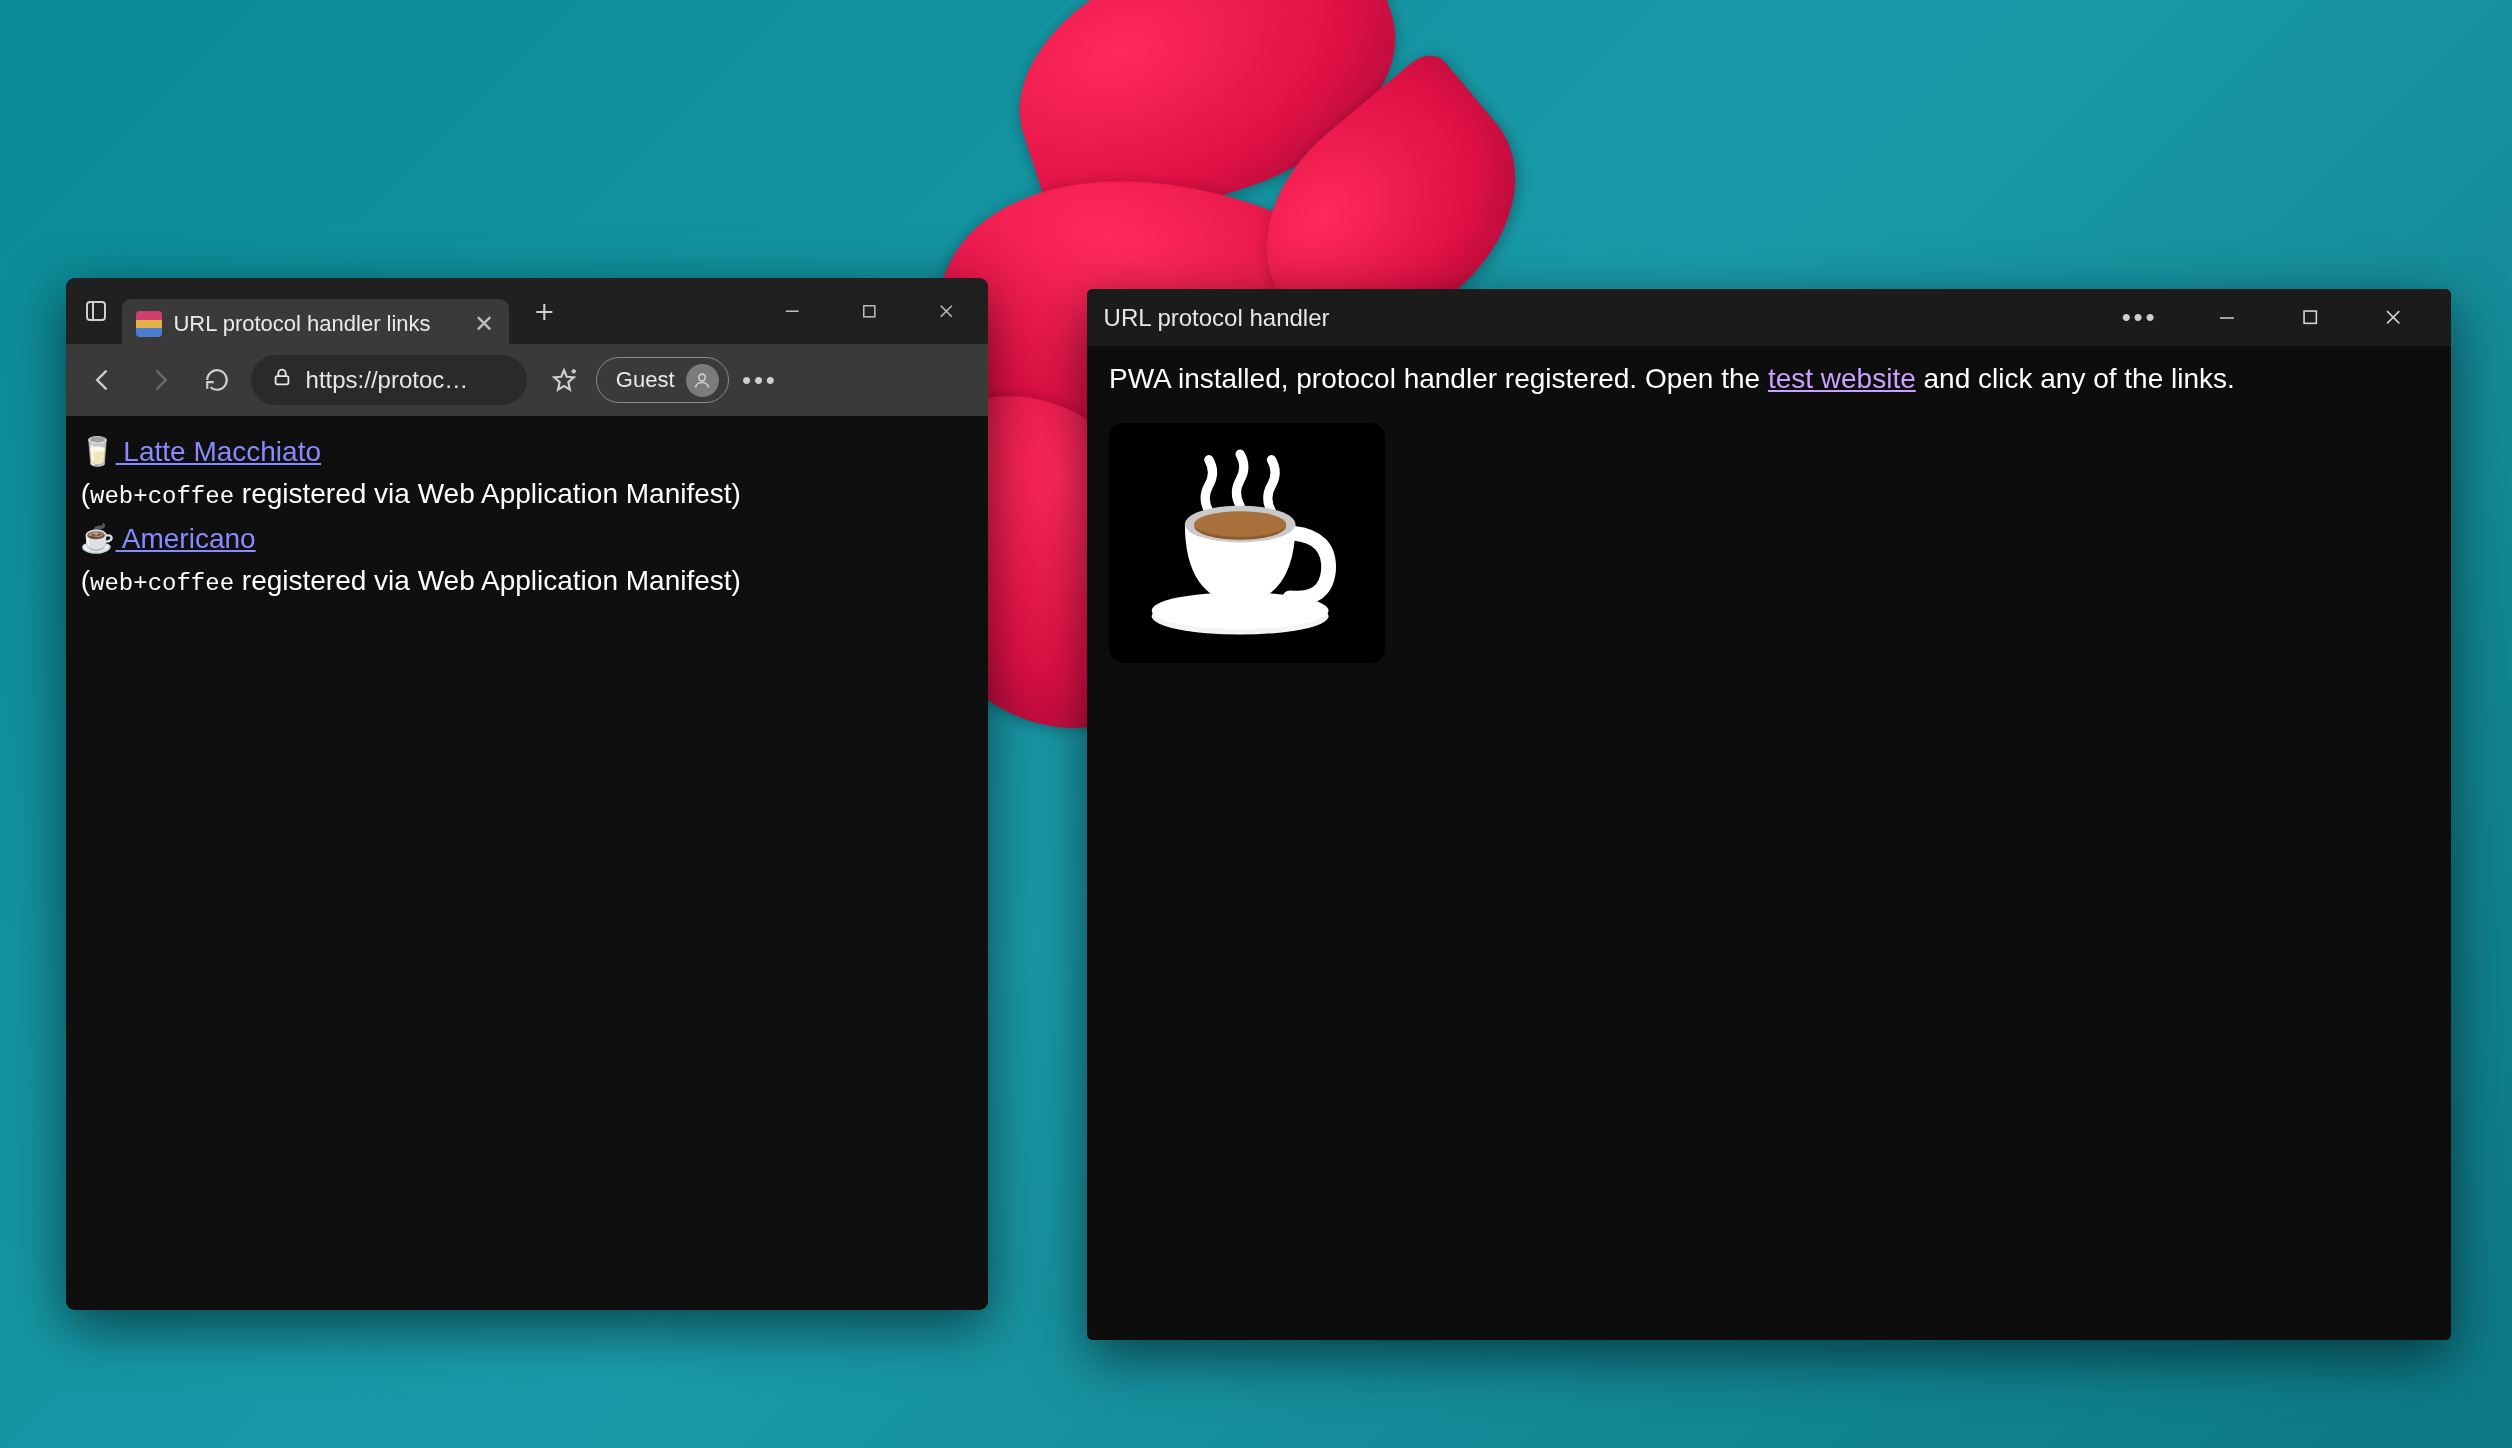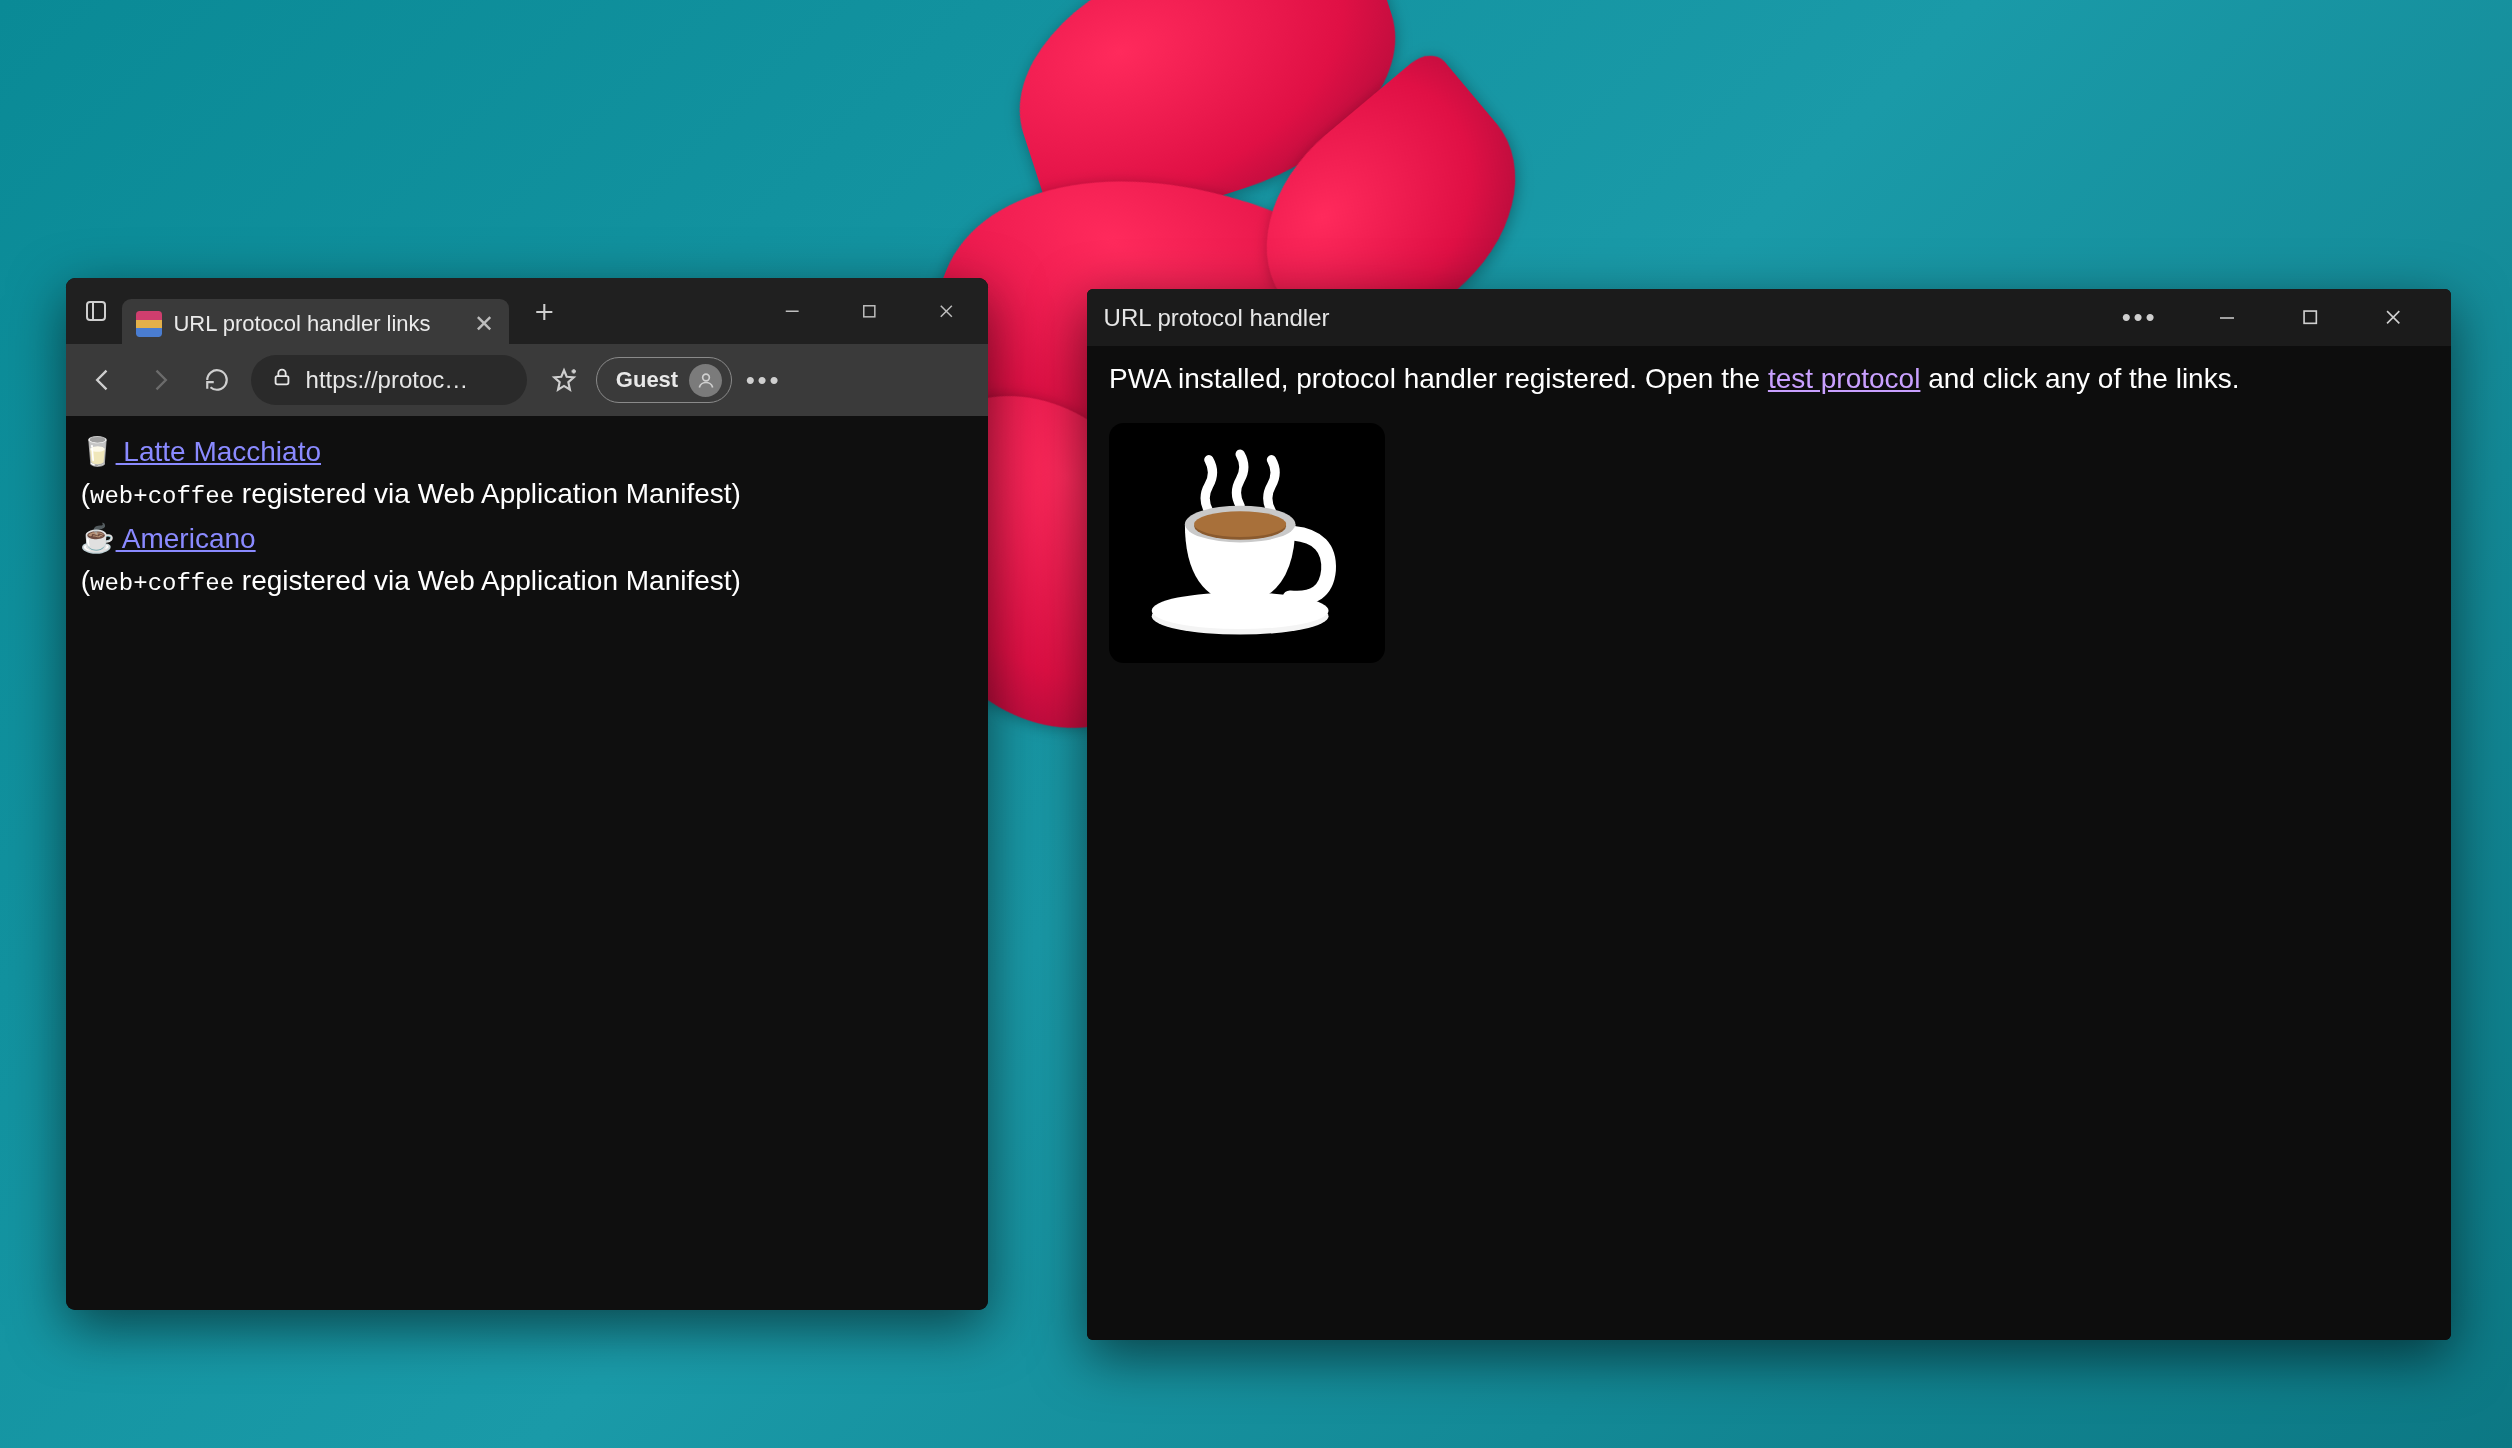--- a/index.html
+++ b/index.html
@@ -105,21 +105,21 @@
     margin-left: 5.5px;
   }
   .guest-pill {
     display: flex; align-items: center;
     gap: 11px;
     border: 1.8px solid #8a8a8a;
     border-radius: 28px;
     padding: 5.5px 9.2px 5.5px 18.4px;
     color: #e8e8e8;
     font-size: 22px;
-    font-weight: 700;
+    font-weight: 400;
     cursor: pointer;
   }
   .avatar {
     width: 33px; height: 33px; border-radius: 50%;
     background: #7b7b7b;
     display:flex;align-items:center;justify-content:center;
     color:#bfbfbf;
   }
   .more-btn {
     width: 44px; height: 44px; display:flex;align-items:center;justify-content:center;
@@ -323,21 +323,21 @@
           <svg width="18.4" height="18.4" viewBox="0 0 18 18" stroke="currentColor" stroke-width="1.6">
             <line x1="3" y1="3" x2="15" y2="15"></line>
             <line x1="15" y1="3" x2="3" y2="15"></line>
           </svg>
         </div>
     </div>
   </div>
 
   <div class="page-right">
     <p>
-      <span>PWA installed, protocol handler registered. Open the </span><a>test protocol</a><span> and click any of the links.</span>
+      <span>PWA installed, protocol handler registered. Open the </span><a>test website</a><span> and click any of the links.</span>
     </p>
 
     <div class="coffee-card">
       <svg width="221" height="203" viewBox="0 0 240 220">
 
         <path d="M78 20 q8 14 0 28 q-8 14 0 28" stroke="#fff" stroke-width="10" fill="none" stroke-linecap="round"></path>
         <path d="M112 14 q8 14 0 28 q-8 14 0 28" stroke="#fff" stroke-width="10" fill="none" stroke-linecap="round"></path>
         <path d="M146 20 q8 14 0 28 q-8 14 0 28" stroke="#fff" stroke-width="10" fill="none" stroke-linecap="round"></path>
 
         <ellipse cx="112" cy="190" rx="96" ry="20" fill="#f4f4f4"></ellipse>

